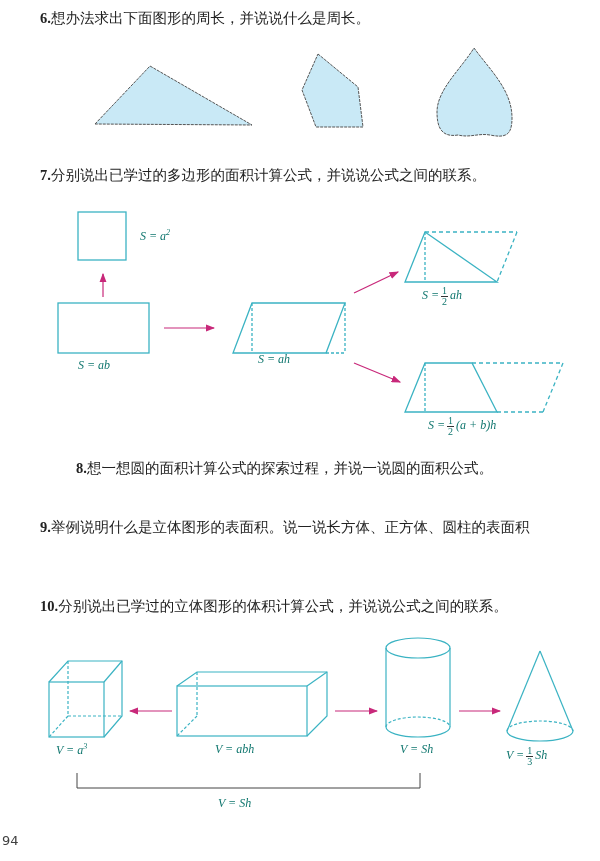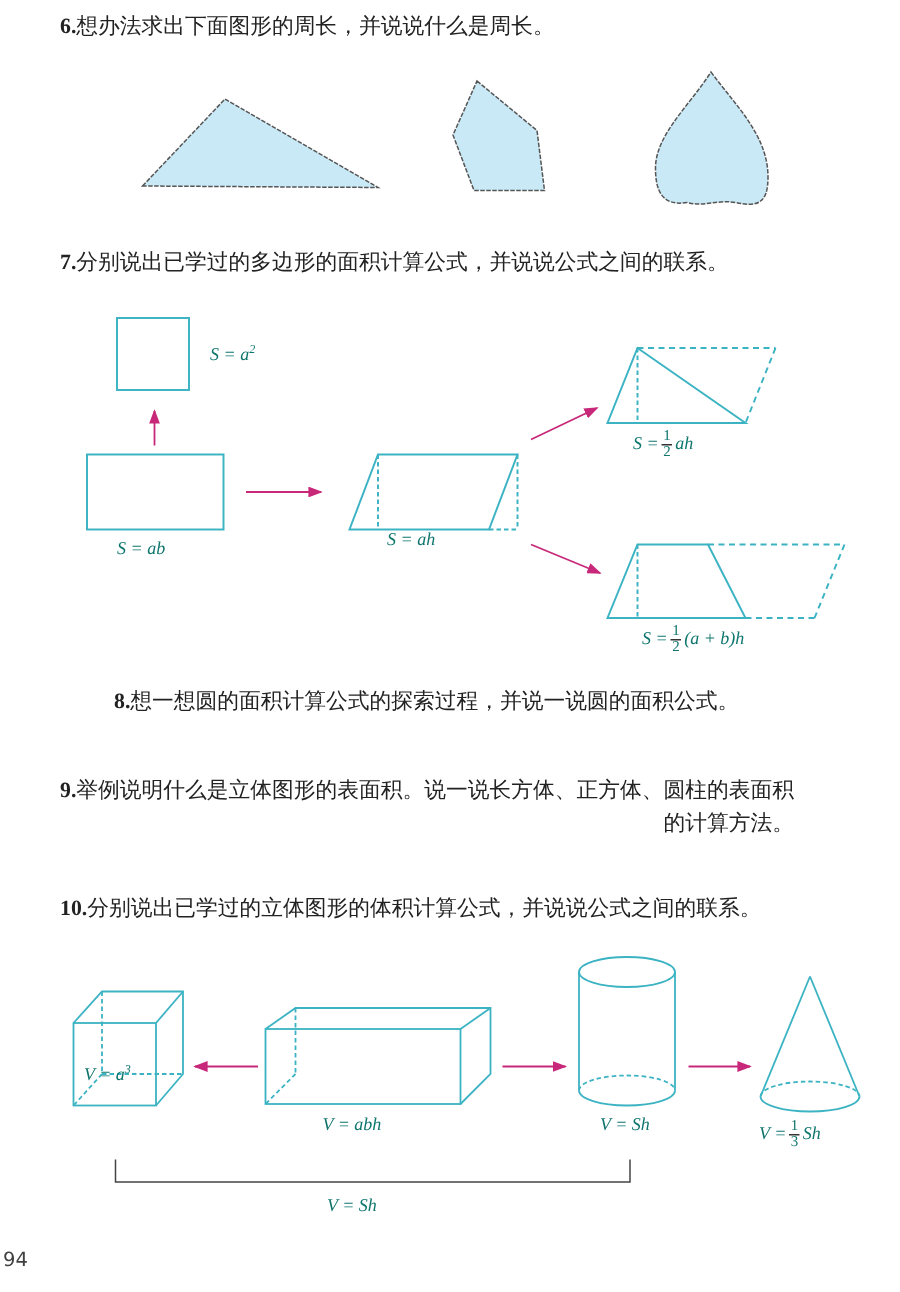--- a/index.html
+++ b/index.html
@@ -112,26 +112,25 @@
 <div class="fml" style="left:258px;top:352px;">S = ah</div>
 <div class="fml" style="left:422px;top:286px;"><span>S =</span><span class="frac"><span class="n">1</span><span class="d">2</span></span><span>ah</span></div>
 <div class="fml" style="left:428px;top:416px;"><span>S =</span><span class="frac"><span class="n">1</span><span class="d">2</span></span><span>(a + b)h</span></div>
 
 <div class="q" style="top:457px;margin-left:36px;">
   <span class="num">8.</span><span>想一想圆的面积计算公式的探索过程，并说一说圆的面积公式。</span>
 </div>
 
 <div class="q" style="top:516px;">
   <span class="num">9.</span><span>举例说明什么是立体图形的表面积。说一说长方体、正方体、圆柱的表面积</span>
-  <span class="cont">的计算方法。</span>
 </div>
 
 <div class="q" style="top:595px;">
   <span class="num">10.</span><span>分别说出已学过的立体图形的体积计算公式，并说说公式之间的联系。</span>
 </div>
 
-<div class="fml" style="left:56px;top:708px;"><span>V = a</span><sup style="font-size:8px;">3</sup></div>
+<div class="fml" style="left:56px;top:742px;"><span>V = a</span><sup style="font-size:8px;">3</sup></div>
 <div class="fml" style="left:215px;top:742px;">V = abh</div>
 <div class="fml" style="left:400px;top:742px;">V = Sh</div>
 <div class="fml" style="left:506px;top:746px;"><span>V =</span><span class="frac"><span class="n">1</span><span class="d">3</span></span><span>Sh</span></div>
 <div class="fml" style="left:218px;top:796px;">V = Sh</div>
 
 <div class="pagenum">94</div>
 
 </body></html>

